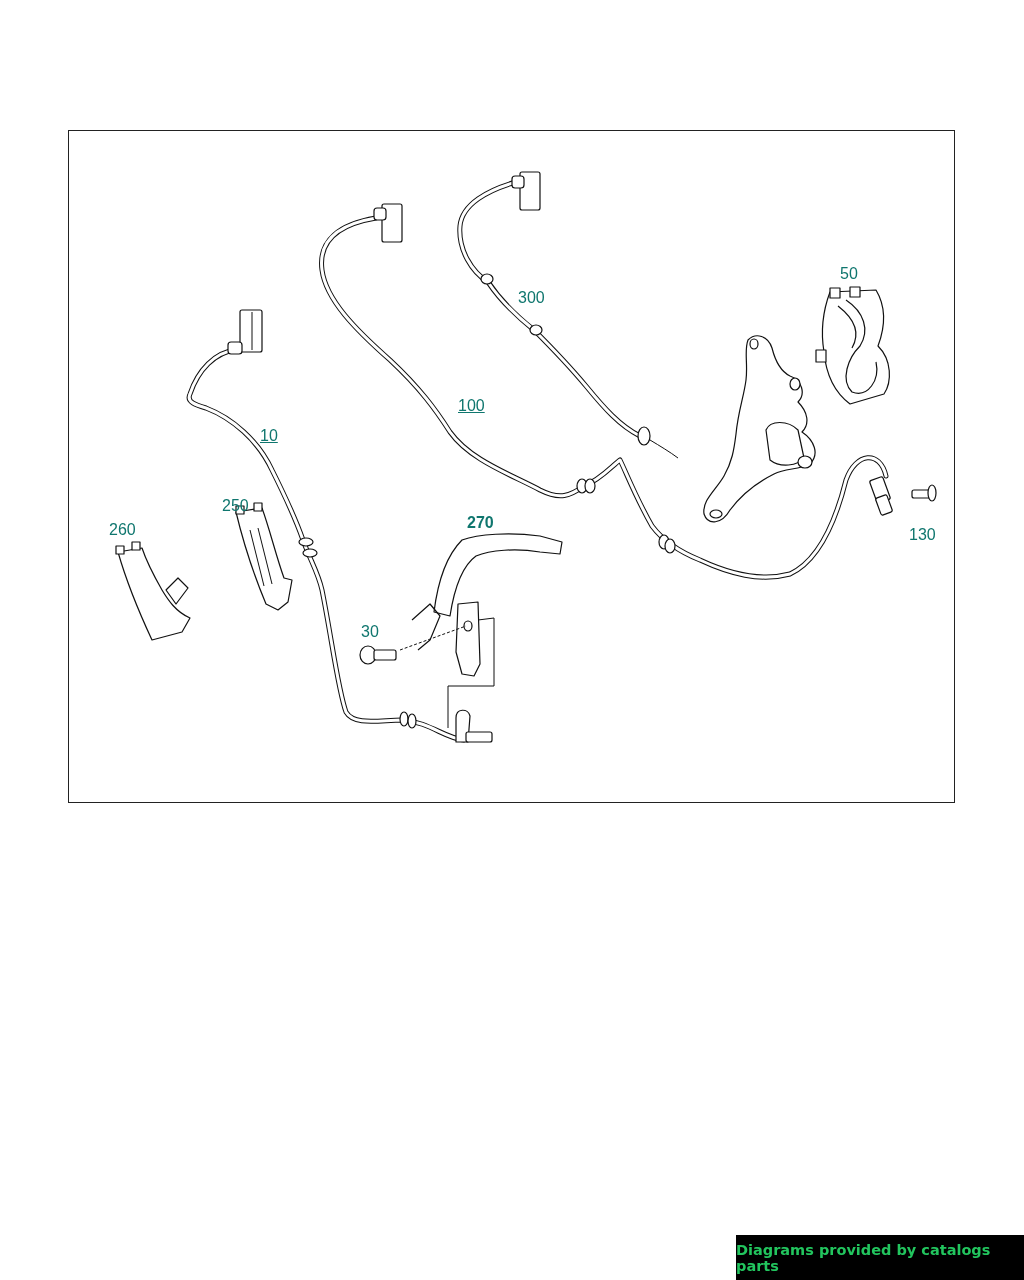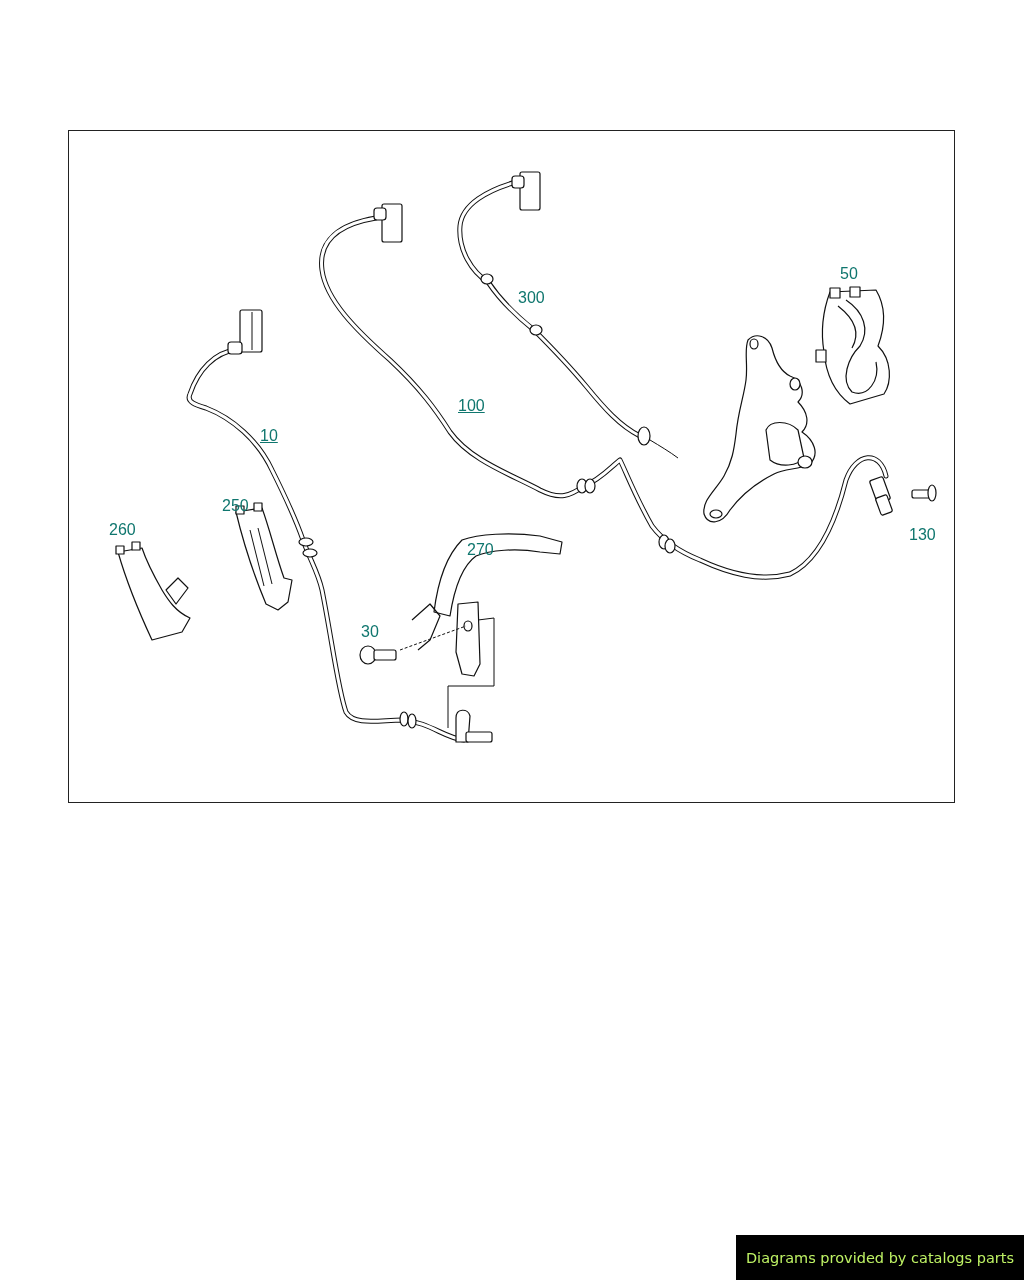--- a/index.html
+++ b/index.html
@@ -1,20 +1,20 @@
 <!DOCTYPE html>
 <html><head>
 <meta charset="utf-8">
 <style>
   html, body { margin:0; padding:0; background:#ffffff; }
   body { width:1024px; height:1280px; position:relative; overflow:hidden; font-family:"Liberation Sans", sans-serif; }
   .frame { position:absolute; left:68px; top:130px; width:887px; height:673px; border:1.5px solid #222; box-sizing:border-box; }
   svg.diagram { position:absolute; left:0; top:0; width:1024px; height:1280px; }
   .part-label { position:absolute; font-family:"Liberation Sans", sans-serif; font-size:16px; color:#0f766e; line-height:1; }
-  .footer { position:absolute; right:0; bottom:0; width:288px; height:45px; background:#000; color:#bef264; font-family:"DejaVu Sans", sans-serif; font-size:14.5px; display:flex; align-items:center; justify-content:center; }
+  .footer { position:absolute; right:0; bottom:0; width:288px; height:45px; background:#000; color:#22c55e; font-family:"DejaVu Sans", sans-serif; font-size:14.5px; display:flex; align-items:center; justify-content:center;font-weight:bold; }
   .cable { fill:none; stroke:#111; stroke-width:5; stroke-linecap:round; stroke-linejoin:round; }
   .cable-in { fill:none; stroke:#fff; stroke-width:3; stroke-linecap:round; stroke-linejoin:round; }
   .ln { fill:#fff; stroke:#111; stroke-width:1.2; stroke-linejoin:round; }
   .ln-n { fill:none; stroke:#111; stroke-width:1.2; stroke-linejoin:round; }
   .thin { fill:none; stroke:#111; stroke-width:1; }
 </style>
 </head>
 <body>
 
 <div class="frame"></div>
@@ -116,17 +116,17 @@
 </svg>
 
 <span class="part-label" style="left:260px;top:428px;text-decoration:underline;">10</span>
 <span class="part-label" style="left:361px;top:624px;text-align:center;">30</span>
 <span class="part-label" style="left:840px;top:266px;">50</span>
 <span class="part-label" style="left:458px;top:398px;text-decoration:underline;">100</span>
 <span class="part-label" style="left:909px;top:509px;margin-top:18px;">130</span>
 <span class="part-label" style="left:518px;top:290px;">300</span>
 <span class="part-label" style="left:222px;top:486px;margin-top:12px;">250</span>
 <span class="part-label" style="left:109px;top:522px;">260</span>
-<span class="part-label" style="left:467px;top:542px;">270</span>
+<span class="part-label" style="left:467px;top:515px;font-weight:bold;">270</span>
 
 <div class="footer">
   <span>Diagrams provided by catalogs parts</span>
 </div>
 
 </body></html>

